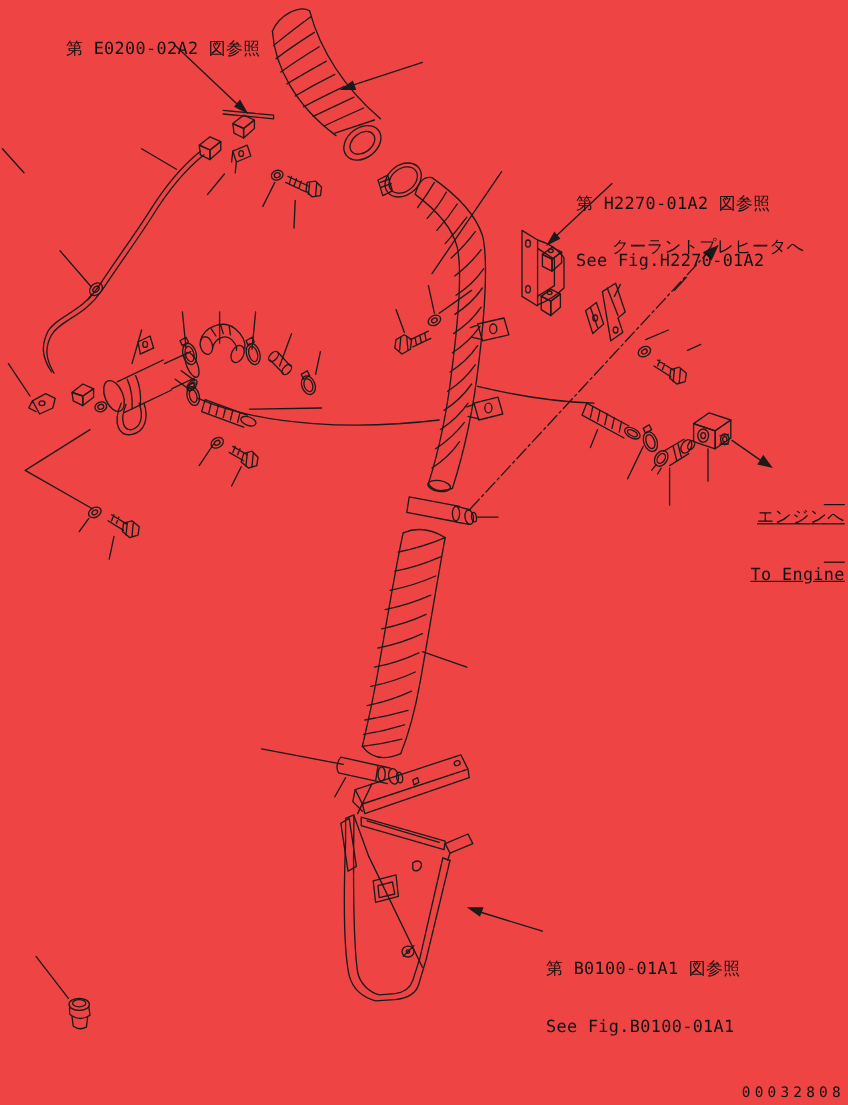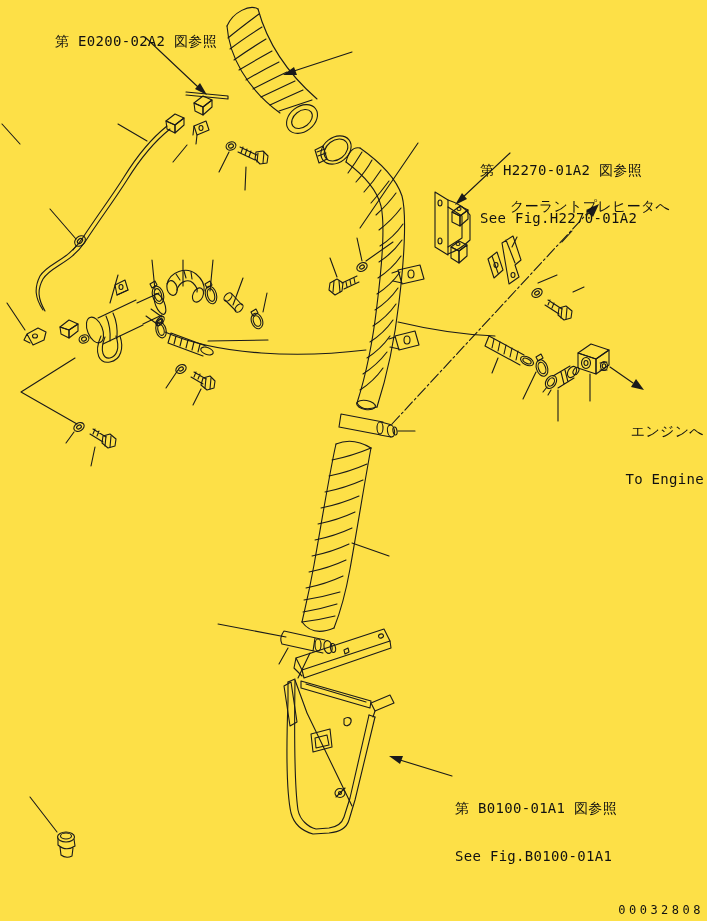--- a/index.html
+++ b/index.html
@@ -1,25 +1,25 @@
 <!DOCTYPE html>
 <html><head>
 <meta charset="utf-8">
 <style>
   html,body{margin:0;padding:0;background:#ffffff;}
-  .stage{position:relative;width:707px;height:921px;background:#fde047;overflow:hidden;
+  .stage{position:relative;width:707px;height:921px;background:#ef4444;overflow:hidden;
          font-family:"DejaVu Sans Mono","Liberation Mono",monospace;color:#111;}
   .stage svg{position:absolute;left:0;top:0;}
   .callout{position:absolute;font-size:14px;line-height:16px;white-space:pre;letter-spacing:0.3px;}
   .callout .jp{display:block;}
   .callout .en{display:block;}
   .ind7 .jp{margin-left:7px;}
   .ind5 .jp{margin-left:5px;}
   .ind15 .jp{margin-left:15px;}
-  .right{text-align:right;}
+  .right{text-align:right;text-decoration:underline;}
   .partno{position:absolute;left:618px;top:903px;width:86px;text-align:right;
           font-size:12px;letter-spacing:3.5px;}
 </style>
 </head>
 <body>
 
 <div class="stage">
 
 <svg width="707" height="921" viewBox="0 0 707 921" stroke="#1a1a1a" fill="none" stroke-width="1.1" stroke-linecap="round" stroke-linejoin="round">
 

